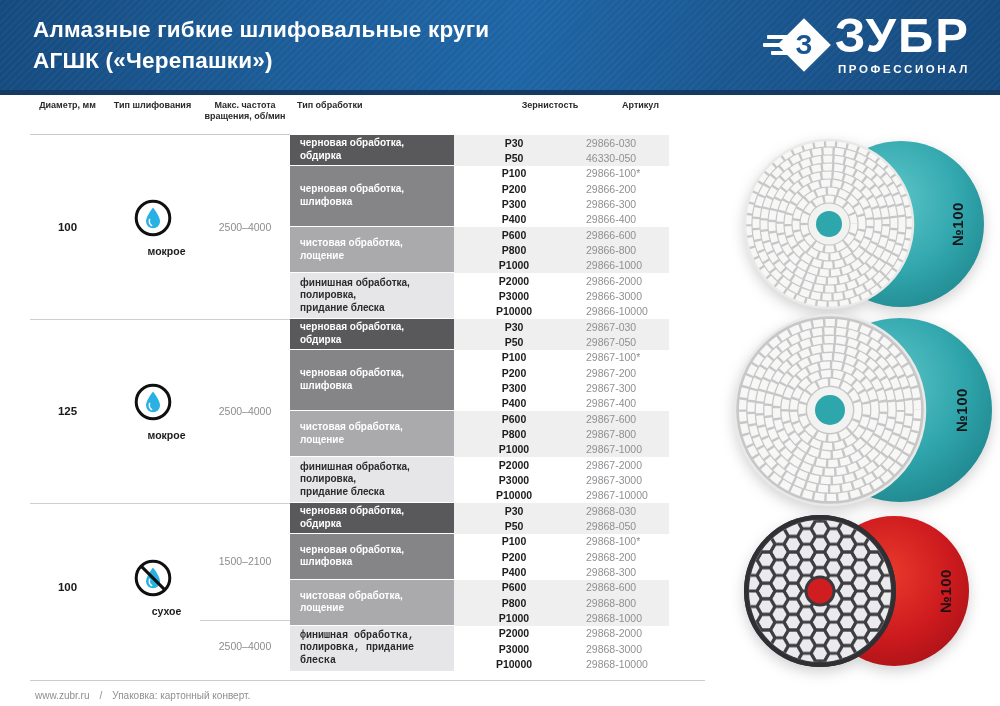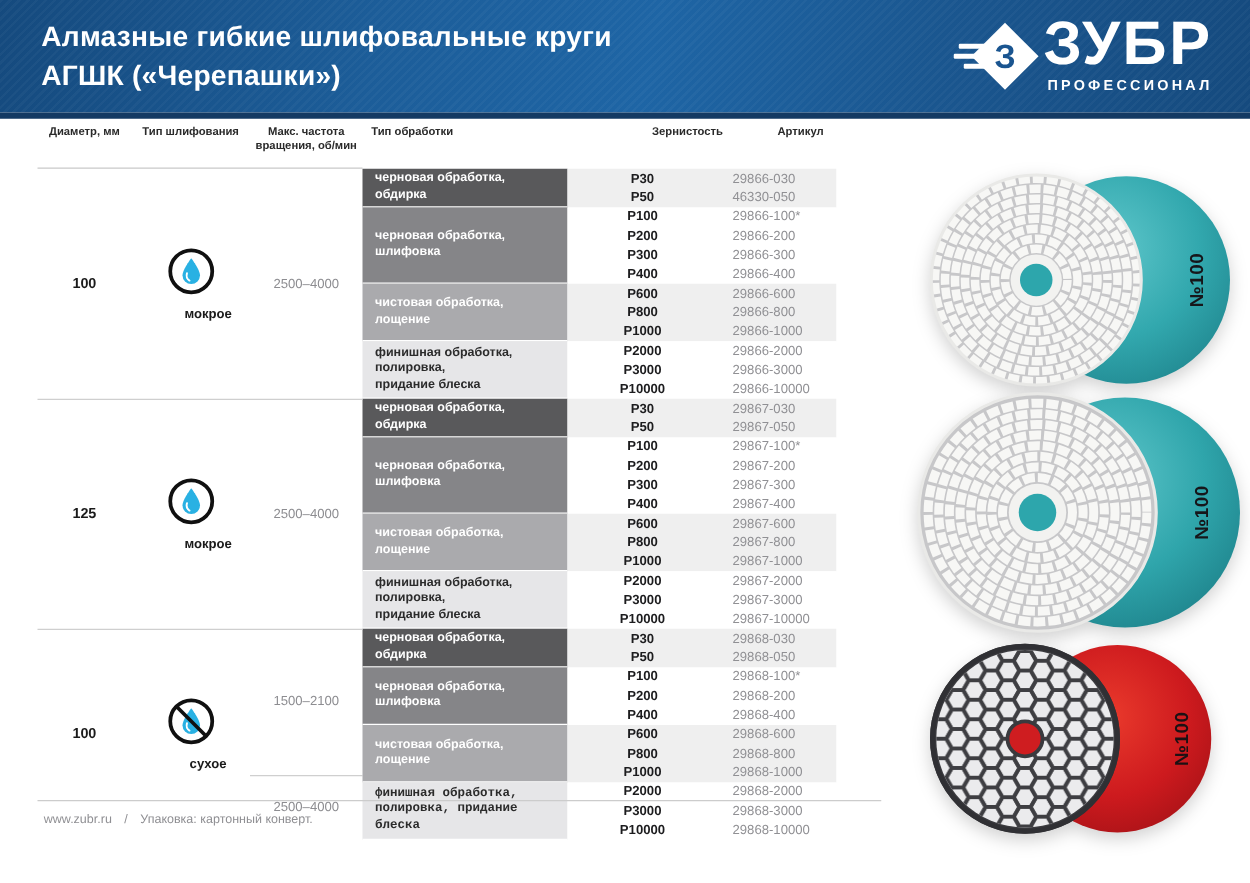--- a/index.html
+++ b/index.html
@@ -64,21 +64,21 @@
   
   .product { position:absolute; }
   .product svg { filter:drop-shadow(0 5px 7px rgba(0,0,0,.18)); display:block; }
   .pad-no { position:absolute; top:50%; transform:translateY(-50%) rotate(-90deg);
     font-size:15px; font-weight:bold; color:#16161a; letter-spacing:.5px; white-space:nowrap; }
   .p1 { left:742px; top:138px; } .p1 .pad-no { right:7px; }
   .p2 { left:731px; top:312px; } .p2 .pad-no { right:9px; }
   .p3 { left:742px; top:512px; } .p3 .pad-no { right:9px; color:#1c1114; }
 
   
-  .footer { position:absolute; left:30px; top:640px; width:675px; border-top:1px solid #cccccc;
+  .footer { position:absolute; left:30px; top:680px; width:675px; border-top:1px solid #cccccc;
     padding:9px 0 0 5px; font-size:10px; color:#8f8f93; }
   .footer .sep { margin:0 10px; }
 </style>
 </head>
 <body>
 
 <div class="page">
 
   <header class="banner">
     <div class="title">
@@ -318,21 +318,21 @@
                 <div class="prow" style="height: 15.34px;">
                   <span class="grit">P100</span>
                   <span class="art">29868-100*</span>
                 </div>
                 <div class="prow" style="height: 15.34px;">
                   <span class="grit">P200</span>
                   <span class="art">29868-200</span>
                 </div>
                 <div class="prow" style="height: 15.34px;">
                   <span class="grit">P400</span>
-                  <span class="art">29868-400</span>
+                  <span class="art">29868-300</span>
                 </div>
               </div>
             </div>
             <div class="subgroup">
               <div class="sublabel shade-2" style="height: 46.02px;">чистовая обработка, лощение</div>
               <div class="subrows stripe-gray">
                 <div class="prow" style="height: 15.34px;">
                   <span class="grit">P600</span>
                   <span class="art">29868-600</span>
                 </div>

